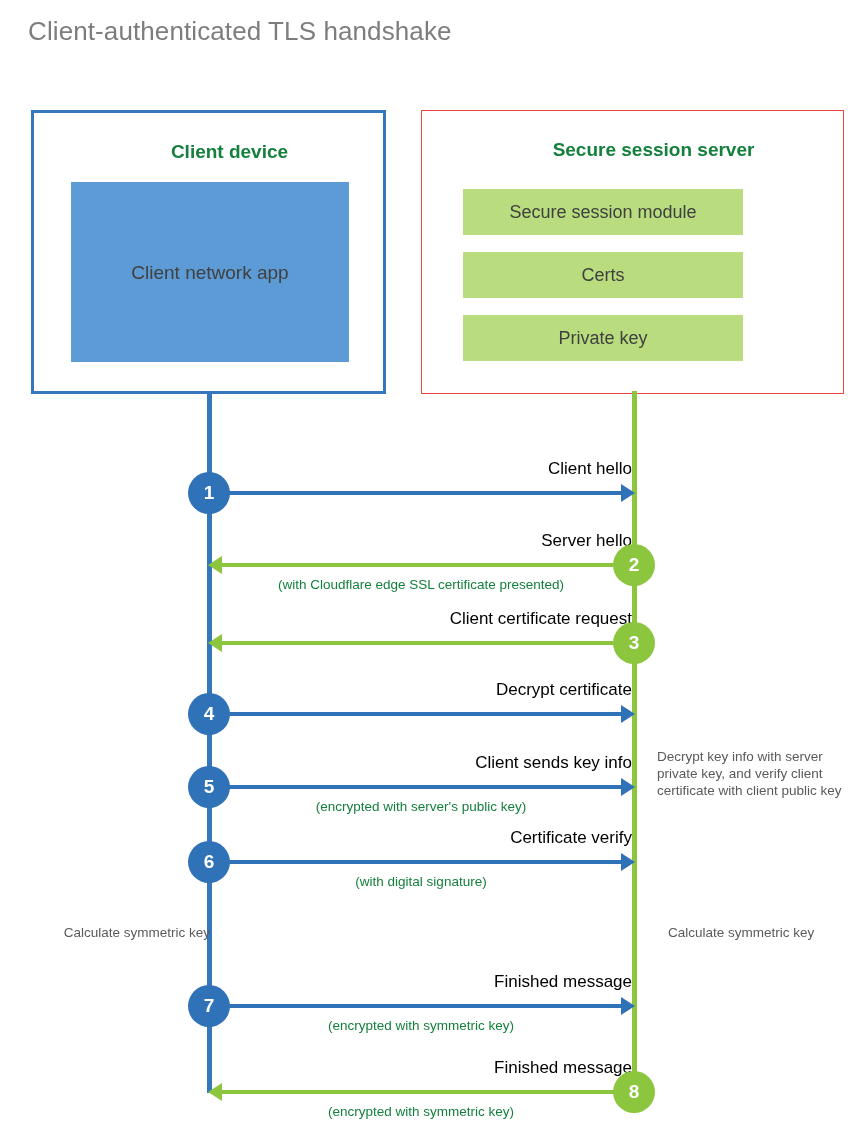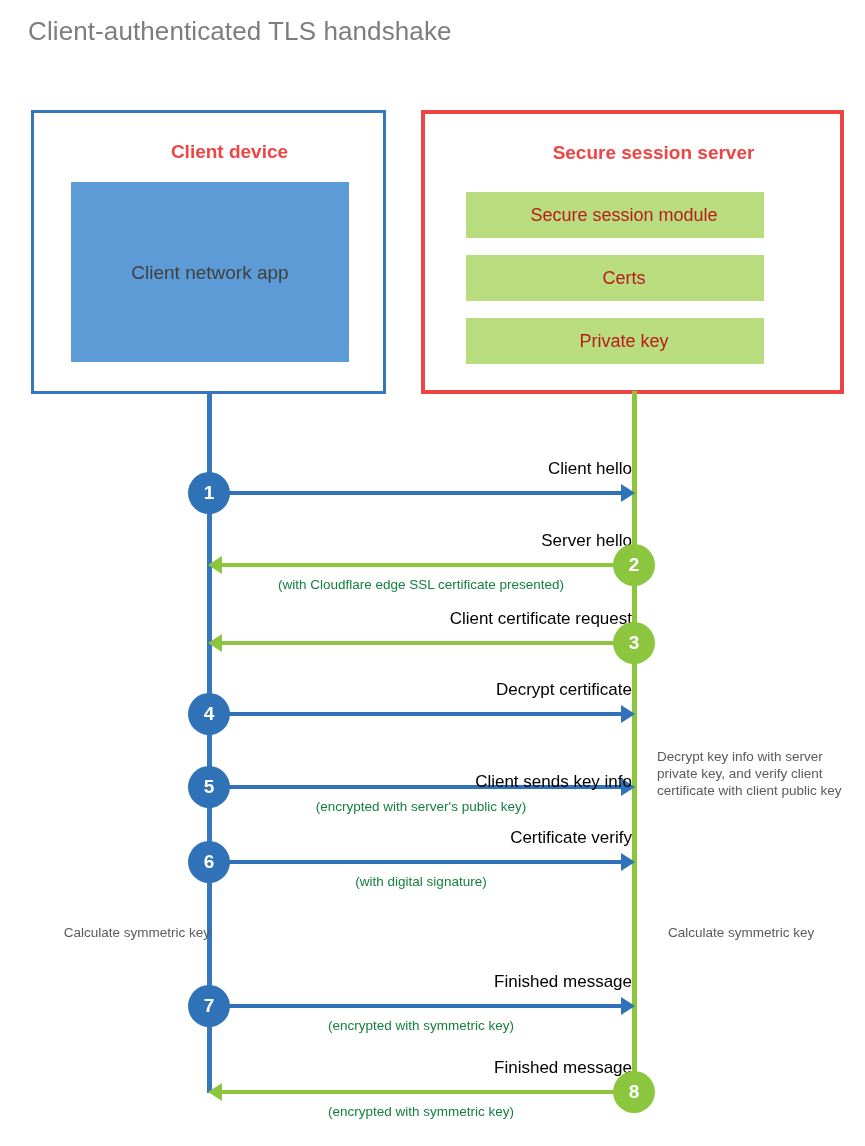--- a/index.html
+++ b/index.html
@@ -39,31 +39,31 @@
     top: 110px;
     width: 355px;
     height: 284px;
     border: 3px solid #3477bd;
   }
   #server-box {
     left: 421px;
     top: 110px;
     width: 423px;
     height: 284px;
-    border: 4px solid #ef4444;
+    border: 1px solid #ef4444;
   }
   .actor-title {
     position: absolute;
     left: 0;
     right: 0;
     top: 28px;
     text-align: center;
     font-size: 19px;
     font-weight: bold;
-    color: #ef4444;
+    color: #15803d;
     padding-left: 42px;
   }
 
   #client-app {
     position: absolute;
     left: 37px;
     top: 69px;
     width: 278px;
     height: 180px;
     background: #5c9bd6;
@@ -74,27 +74,26 @@
     align-items: center;
     justify-content: center;
   }
 
   .server-bar {
     position: absolute;
     left: 41px;
     width: 280px;
     height: 46px;
     background: #b8dc7e;
-    color: #b91c1c;
+    color: #404040;
     font-size: 18px;
     display: flex;
     align-items: center;
     justify-content: center;
     text-align: center;
-    padding-left: 18px;
   }
   #server-bar-0 { top: 78px; }
   #server-bar-1 { top: 141px; }
   #server-bar-2 { top: 204px; }
 
   
   .lifeline {
     position: absolute;
     width: 5px;
   }
@@ -218,21 +217,21 @@
     <div class="msg-arrow-line" style="background: rgb(140, 198, 63); top: 641px; left: 221px; width: 413px;"></div>
     <div class="msg-arrow-head" style="top: 634px; left: 208px; border-right: 14px solid rgb(140, 198, 63);"></div>
     <div class="msg-label" style="top: 609px;">Client certificate request</div>
     <div class="step-circle green" style="top: 622px; left: 613px;">3</div>
     <div class="msg-arrow-line" style="background: rgb(48, 114, 184); top: 712px; left: 209px; width: 413px;"></div>
     <div class="msg-arrow-head" style="top: 705px; left: 621px; border-left: 14px solid rgb(48, 114, 184);"></div>
     <div class="msg-label" style="top: 680px;">Decrypt certificate</div>
     <div class="step-circle blue" style="top: 693px; left: 188px;">4</div>
     <div class="msg-arrow-line" style="background: rgb(48, 114, 184); top: 785px; left: 209px; width: 413px;"></div>
     <div class="msg-arrow-head" style="top: 778px; left: 621px; border-left: 14px solid rgb(48, 114, 184);"></div>
-    <div class="msg-label" style="top: 753px; margin-top: 19px;">Client sends key info</div>
+    <div class="msg-label" style="top: 753px;">Client sends key info</div>
     <div class="msg-sublabel" style="top: 799px;">(encrypted with server's public key)</div>
     <div class="step-circle blue" style="top: 766px; left: 188px;">5</div>
     <div class="msg-arrow-line" style="background: rgb(48, 114, 184); top: 860px; left: 209px; width: 413px;"></div>
     <div class="msg-arrow-head" style="top: 853px; left: 621px; border-left: 14px solid rgb(48, 114, 184);"></div>
     <div class="msg-label" style="top: 828px;">Certificate verify</div>
     <div class="msg-sublabel" style="top: 874px;">(with digital signature)</div>
     <div class="step-circle blue" style="top: 841px; left: 188px;">6</div>
     <div class="msg-arrow-line" style="background: rgb(48, 114, 184); top: 1004px; left: 209px; width: 413px;"></div>
     <div class="msg-arrow-head" style="top: 997px; left: 621px; border-left: 14px solid rgb(48, 114, 184);"></div>
     <div class="msg-label" style="top: 972px;">Finished message</div>

